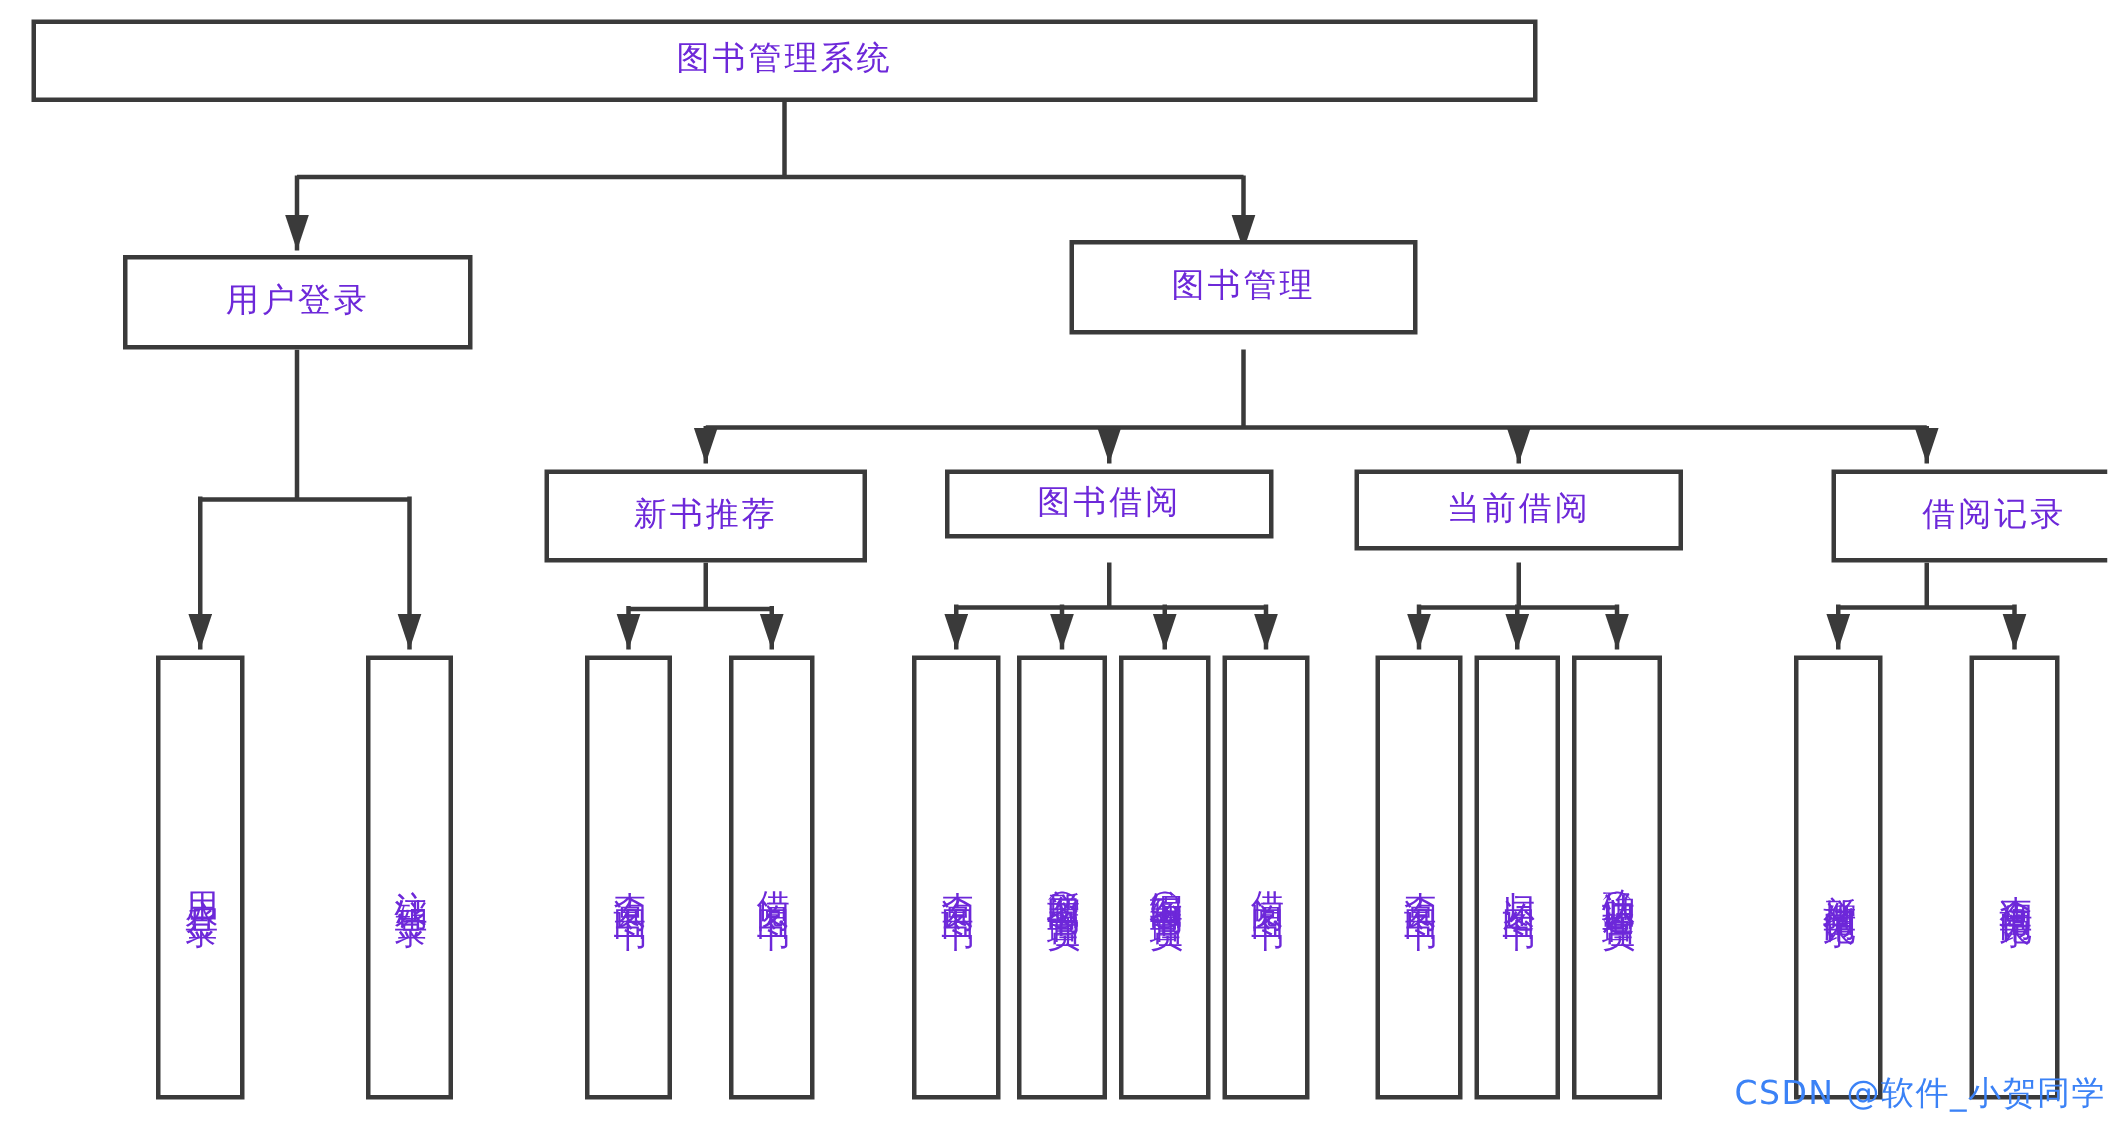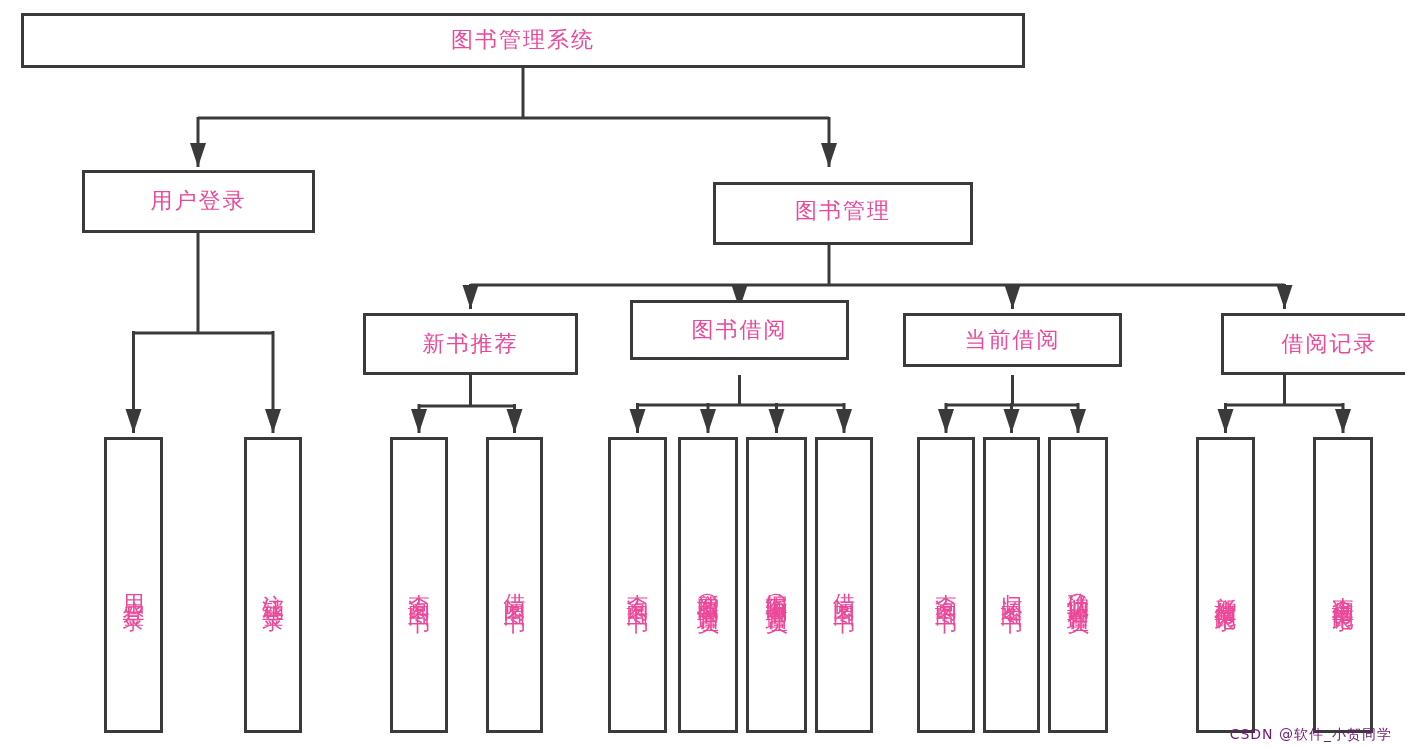--- a/index.html
+++ b/index.html
@@ -18,65 +18,65 @@
   .connectors {
     position: absolute;
     left: 0; top: 0;
     width: 1405px; height: 747px;
   }
   .box {
     position: absolute;
     box-sizing: border-box;
     border: 3px solid #3a3a3a;
     background: #ffffff;
-    color: #ec4899;
+    color: #6d28d9;
     display: flex;
     align-items: center;
     justify-content: center;
     font-size: 22px;
     letter-spacing: 2px;
     line-height: 1.2;
     text-align: left;
   }
   .leaf {
     writing-mode: vertical-rl;
     text-orientation: mixed;
     letter-spacing: 6px;
     line-height: 1;
     padding-top: 6px;
   }
   .leaf.long { letter-spacing: 3px; }
   
   .n-root   { left: 21px;   top: 13px;  width: 1004px; height: 55px; }
   .n-login  { left: 82px;   top: 170px; width: 233px;  height: 63px; }
-  .n-mgmt   { left: 713px;  top: 182px; width: 260px;  height: 63px; font-family: Liberation Mono, monospace; }
+  .n-mgmt   { left: 713px;  top: 160px; width: 232px;  height: 63px; }
   .n-newbook{ left: 363px;  top: 313px; width: 215px;  height: 62px; }
-  .n-bborrow{ left: 630px;  top: 300px; width: 219px;  height: 60px; }
+  .n-bborrow{ left: 630px;  top: 313px; width: 219px;  height: 46px; }
   .n-current{ left: 903px;  top: 313px; width: 219px;  height: 54px; }
   .n-records{ left: 1176px; top: 313px; width: 217px;  height: 62px; margin-left: 45px; }
   .lf { top: 437px; height: 296px; }
   .lf1  { left: 104px;  width: 59px; }
   .lf2  { left: 244px;  width: 58px; }
   .lf3  { left: 390px;  width: 58px; }
   .lf4  { left: 486px;  width: 57px; }
   .lf5  { left: 608px;  width: 59px; }
   .lf6  { left: 678px;  width: 60px; }
   .lf7  { left: 746px;  width: 61px; }
   .lf8  { left: 815px;  width: 58px; }
   .lf9  { left: 917px;  width: 58px; }
   .lf10 { left: 983px;  width: 57px; }
   .lf11 { left: 1048px; width: 60px; }
   .lf12 { left: 1196px; width: 59px; }
   .lf13 { left: 1313px; width: 60px; }
   .watermark {
     position: absolute;
-    right: 13px;
+    right: 1px;
     bottom: 3px;
-    font-size: 14px;
-    color: #701a75;
+    font-size: 22px;
+    color: #3b82f6;
     letter-spacing: 1px;
     z-index: 5;
     white-space: nowrap;
   }
 </style>
 </head>
 <body>
 
 <div class="canvas">
 

